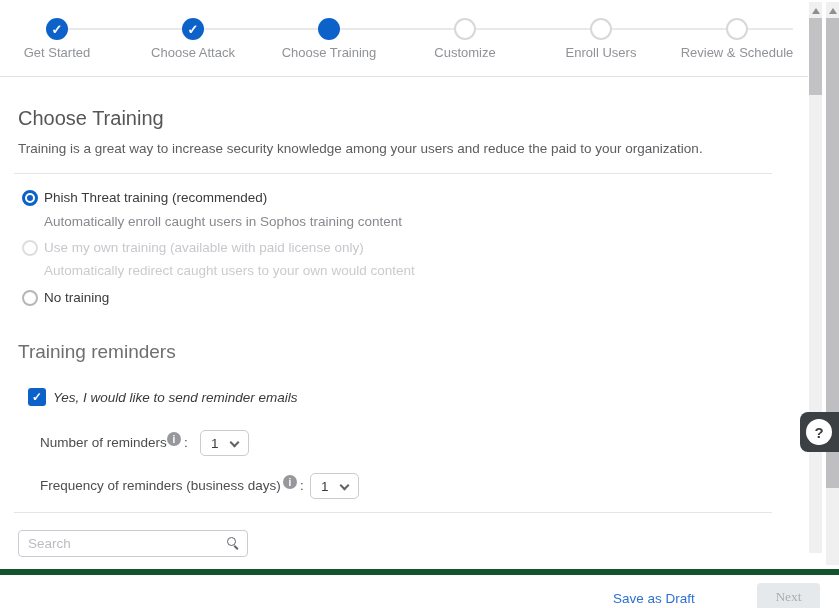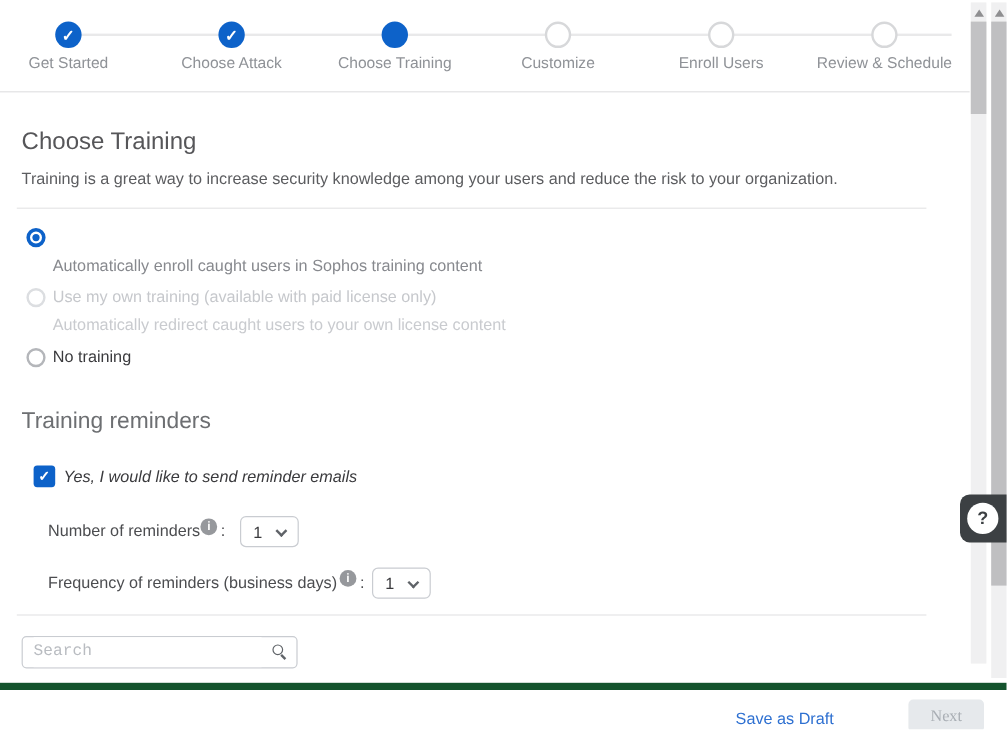--- a/index.html
+++ b/index.html
@@ -53,21 +53,21 @@
   .colon { position:absolute; font-size:13.5px; color:#4c4d50; }
 
   .mini-select { position:absolute; width:49px; height:26px; border:1px solid #c9ccd1; border-radius:5px;
     background:#fff; font-size:13.5px; color:#3a3a3d; display:flex; align-items:center; padding-left:10px; }
   .chev { position:absolute; right:10px; top:8px; width:7px; height:7px;
     border-right:2px solid #5f6368; border-bottom:2px solid #5f6368; transform:rotate(45deg); }
 
   .search-box { position:absolute; left:18px; top:530px; width:230px; height:27px;
     border:1px solid #c9ccd1; border-radius:4px; background:#fff; }
   .search-box input { position:absolute; left:9px; top:0; width:190px; height:25px; border:none; outline:none;
-    font-family:Liberation Mono, monospace; font-size:13.5px; color:#3a3a3d; }
+    font-family:Liberation Sans, sans-serif; font-size:13.5px; color:#3a3a3d; }
   .search-box input::placeholder { color:#b9bcc1; }
   .mag { position:absolute; right:11px; top:6px; width:9px; height:9px;
     border:1.5px solid #5f6368; border-radius:50%; }
   .mag::after { content:""; position:absolute; left:7px; top:7px; width:5px; height:1.5px;
     background:#5f6368; transform:rotate(45deg); transform-origin:0 0; }
 
   .filter-select { position:absolute; left:264px; top:530px; width:170px; height:27px;
     border:1px solid #c9ccd1; border-radius:5px; background:#fff; font-size:13.5px; color:#3a3a3d;
     display:flex; align-items:center; padding-left:12px;margin-top:41px; }
   .filter-select .chev { top:9px; }
@@ -134,32 +134,33 @@
       <div class="step-label">Enroll Users</div>
     </div>
 
     <div class="step" style="left:669px;">
       <div class="step-circle upcoming"></div>
       <div class="step-label">Review &amp; Schedule</div>
     </div>
   </div>
 
   <h1 class="page-title">Choose Training</h1>
-  <p class="page-intro">Training is a great way to increase security knowledge among your users and reduce the risk to your organization.</p>
+  <p class="page-intro">Training is a great way to increase security knowledge among your users and reduce the paid to your organization.</p>
 
   <div class="divider d1"></div>
 
   <div class="radio selected" style="top:190px;">
     <span class="dot"></span>
   </div>
+  <div class="opt-label" style="top:190px;">Phish Threat training (recommended)</div>
   <div class="opt-desc" style="top:214px;">Automatically enroll caught users in Sophos training content</div>
 
   <div class="radio disabled" style="top:240px;"></div>
   <div class="opt-label disabled" style="top:240px;">Use my own training (available with paid license only)</div>
-  <div class="opt-desc disabled" style="top:263px;">Automatically redirect caught users to your own license content</div>
+  <div class="opt-desc disabled" style="top:263px;">Automatically redirect caught users to your own would content</div>
 
   <div class="radio normal" style="top:290px;"></div>
   <div class="opt-label" style="top:290px;">No training</div>
 
   <div class="section-title">Training reminders</div>
 
   <div class="checkbox">
     <span class="mark">✓</span>
   </div>
   <div class="checkbox-label">Yes, I would like to send reminder emails</div>

